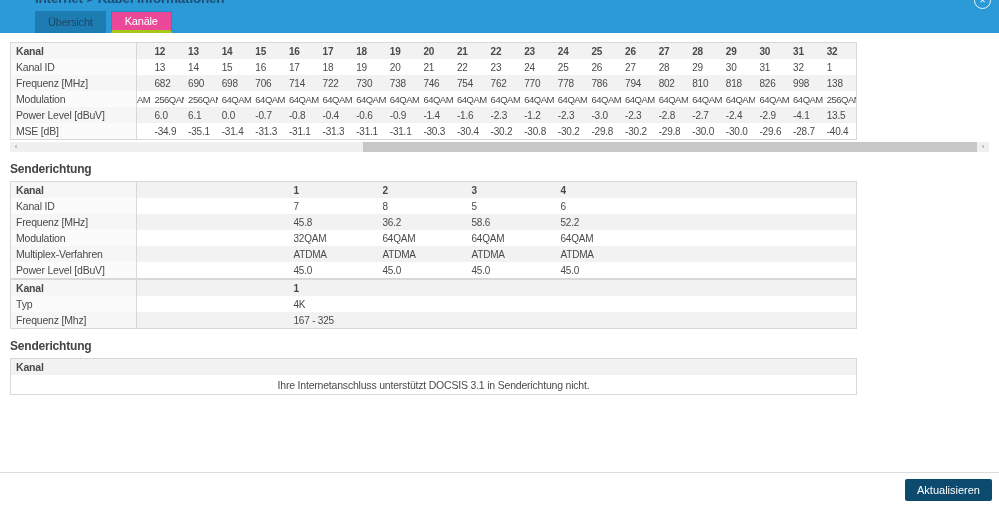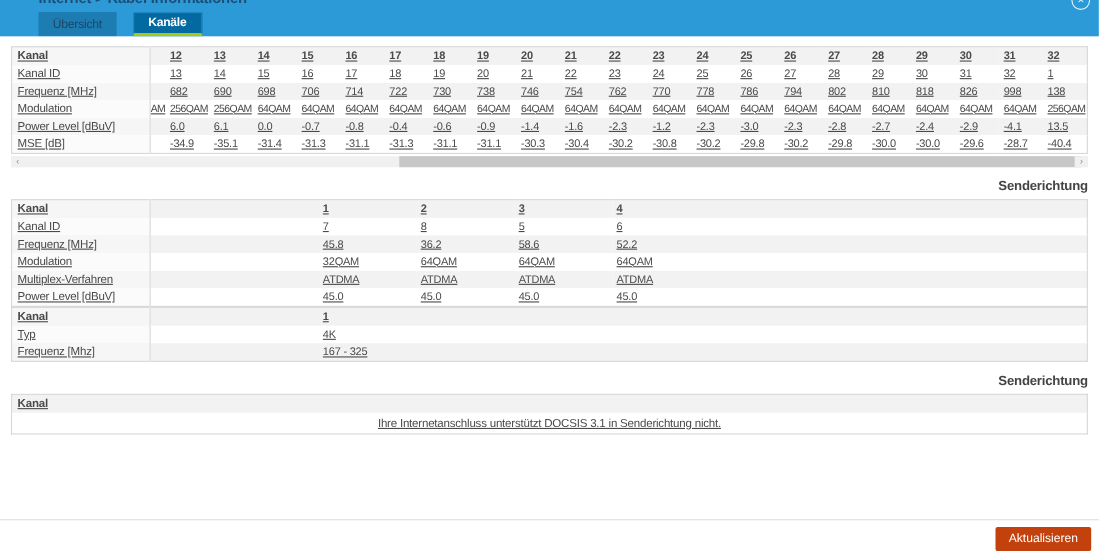--- a/index.html
+++ b/index.html
@@ -12,33 +12,33 @@
   .top-header{position:relative;height:33px;background:#2b9ad6;overflow:hidden;}
   .page-title{
     position:absolute;top:-9px;left:35px;font-size:13.5px;font-weight:bold;color:#1d4e77;
     white-space:nowrap;
   }
   .close-btn{
     position:absolute;top:-8px;right:8px;width:15px;height:15px;border-radius:50%;
     border:1.5px solid rgba(255,255,255,.9);color:rgba(255,255,255,.9);
     font-size:8px;line-height:15px;text-align:center;cursor:pointer;
   }
-  .tabs{position:absolute;left:35px;bottom:0;display:flex;gap:15px;align-items:flex-end;}
+  .tabs{position:absolute;left:35px;bottom:0;display:flex;gap:5px;align-items:flex-end;}
   .tab{
     height:22px;padding:0 13px;font-size:11px;display:flex;align-items:center;
     cursor:pointer;box-sizing:border-box;
   }
   .tab.inactive{background:#1d7db2;color:#1c4667;}
   .tab.active{
-    background:#0369a1;color:#ffffff;font-weight:bold;
+    background:#ec4899;color:#ffffff;font-weight:normal;
     border:1px solid #2489c4;border-bottom:3px solid #a8c617;
   }
   
   .content{padding:9px 10px 0 10px;}
-  table{border-collapse:collapse;table-layout:fixed;width:979px;margin:0;text-decoration:underline;}
+  table{border-collapse:collapse;table-layout:fixed;width:847px;margin:0;}
   table{border:1px solid #d8d8d8;}
   td{height:14px;padding:1px 4px;font-size:10px;white-space:nowrap;overflow:hidden;vertical-align:middle;}
   tr:nth-child(odd){background:#f2f2f2;}
   tr:nth-child(even){background:#ffffff;}
   tr:first-child td{font-weight:bold;}
   td.row-label{border-right:1px solid #d8d8d8;background:#f6f6f6;padding-left:5px;font-size:10.5px;}
   tr:nth-child(even) td.row-label{background:#fbfbfb;}
   .t1 td.clip{padding:1px 0;}
   .t1 tr.mod-row td{letter-spacing:-0.5px;font-size:9.5px;}
   .t1 tr.mod-row td.row-label{letter-spacing:-0.2px;font-size:10.5px;}
@@ -46,32 +46,32 @@
   
   .hscroll{position:relative;width:979px;height:10px;background:#f0f0f0;margin-top:2px;}
   .hs-arrow{
     position:absolute;top:0;width:12px;height:10px;font-size:8px;line-height:10px;
     color:#888;text-align:center;cursor:pointer;background:#f0f0f0;z-index:2;
   }
   .hs-left{left:0;}
   .hs-right{right:0;}
   .hs-thumb{position:absolute;top:0;left:353px;width:620px;height:10px;background:#c7c7c7;cursor:pointer;}
   
-  .sec-h{font-size:12px;font-weight:bold;color:#444444;margin:10px 0 5px 0;text-align:right;}
+  .sec-h{font-size:12px;font-weight:bold;color:#444444;margin:10px 0 5px 0;}
   .docsis-h{font-size:13px;font-weight:bold;color:#1c4a7a;margin:14px 0 2px 0;}
   
   .t4 td.full-head{font-weight:bold;background:#f2f2f2;padding-left:5px;font-size:10.5px;}
   .t4 td.msg{text-align:center;background:#ffffff;height:17px;font-size:10.5px;}
   
   .footer{
     position:absolute;left:0;right:0;top:472px;height:33px;background:#ffffff;
     border-top:1px solid #dddddd;
   }
   .refresh-btn{
-    position:absolute;right:7px;top:6px;background:#c2410c;color:#ffffff;border:none;
+    position:absolute;right:7px;top:6px;background:#0c4a6e;color:#ffffff;border:none;
     font-family:"Liberation Sans",sans-serif;font-size:11px;padding:5px 12px;
     border-radius:2px;cursor:pointer;
   }
 </style>
 </head>
 <body>
 
 <div class="top-header">
   <div class="page-title">Internet &gt; Kabel Informationen</div>
   <div class="close-btn">✕</div>

